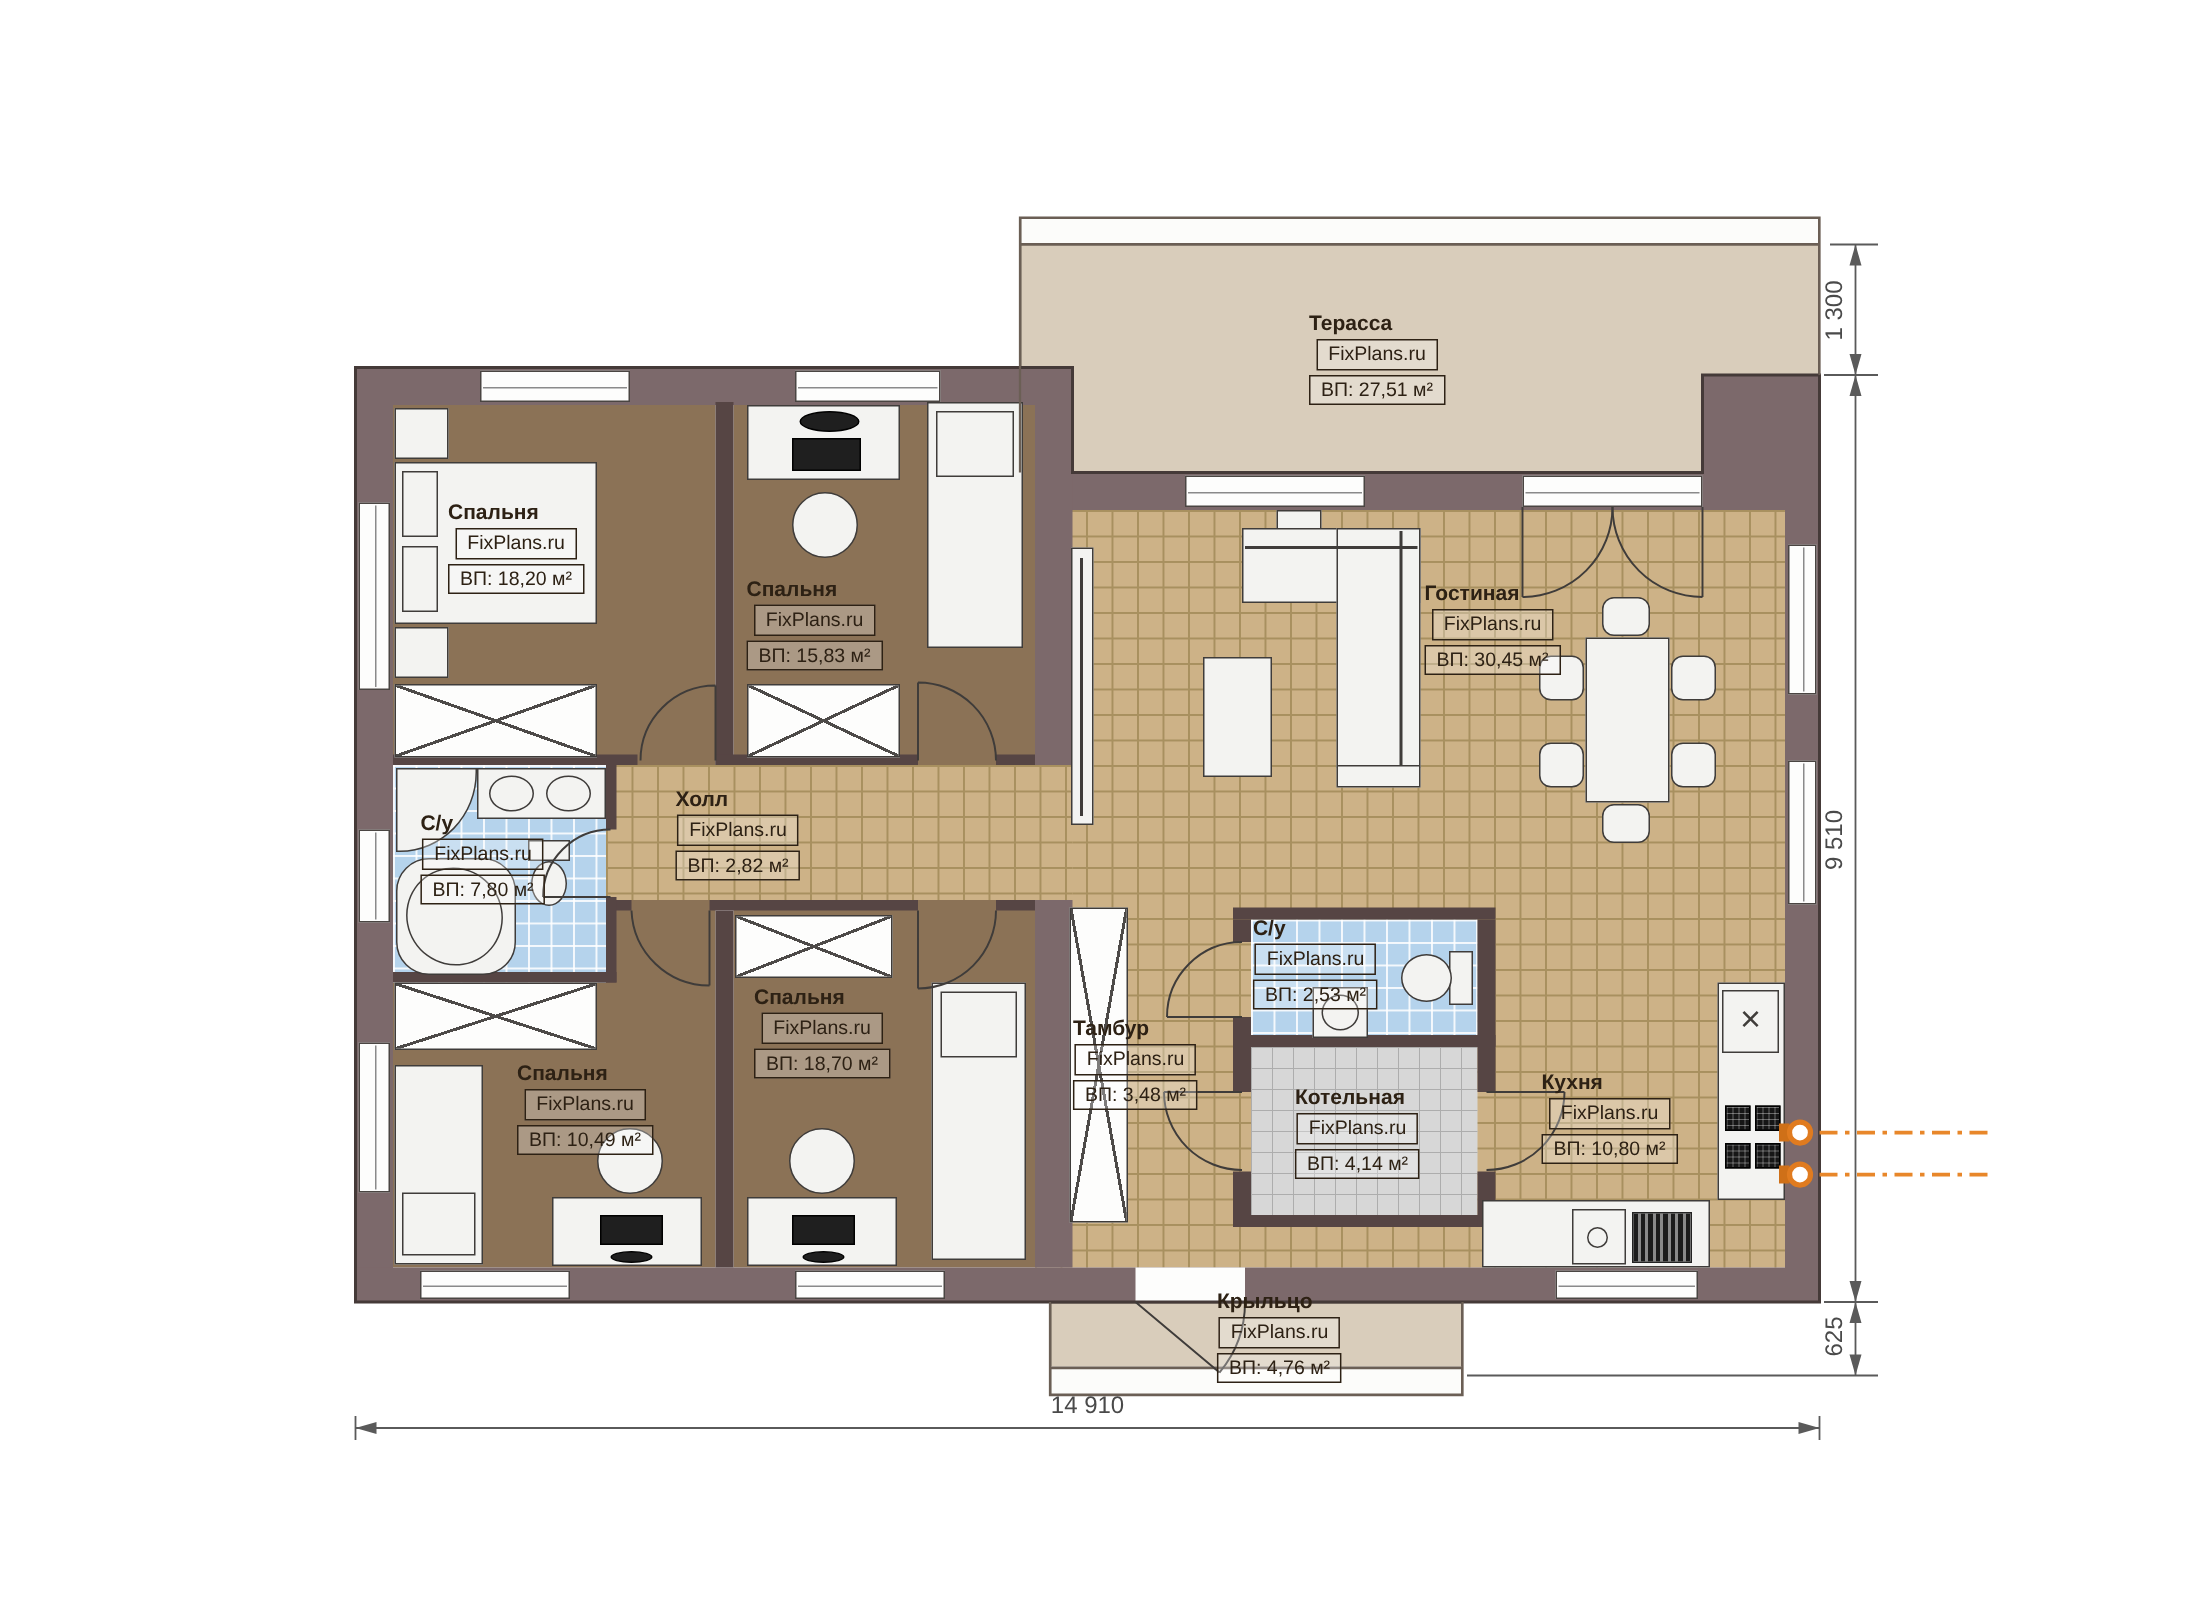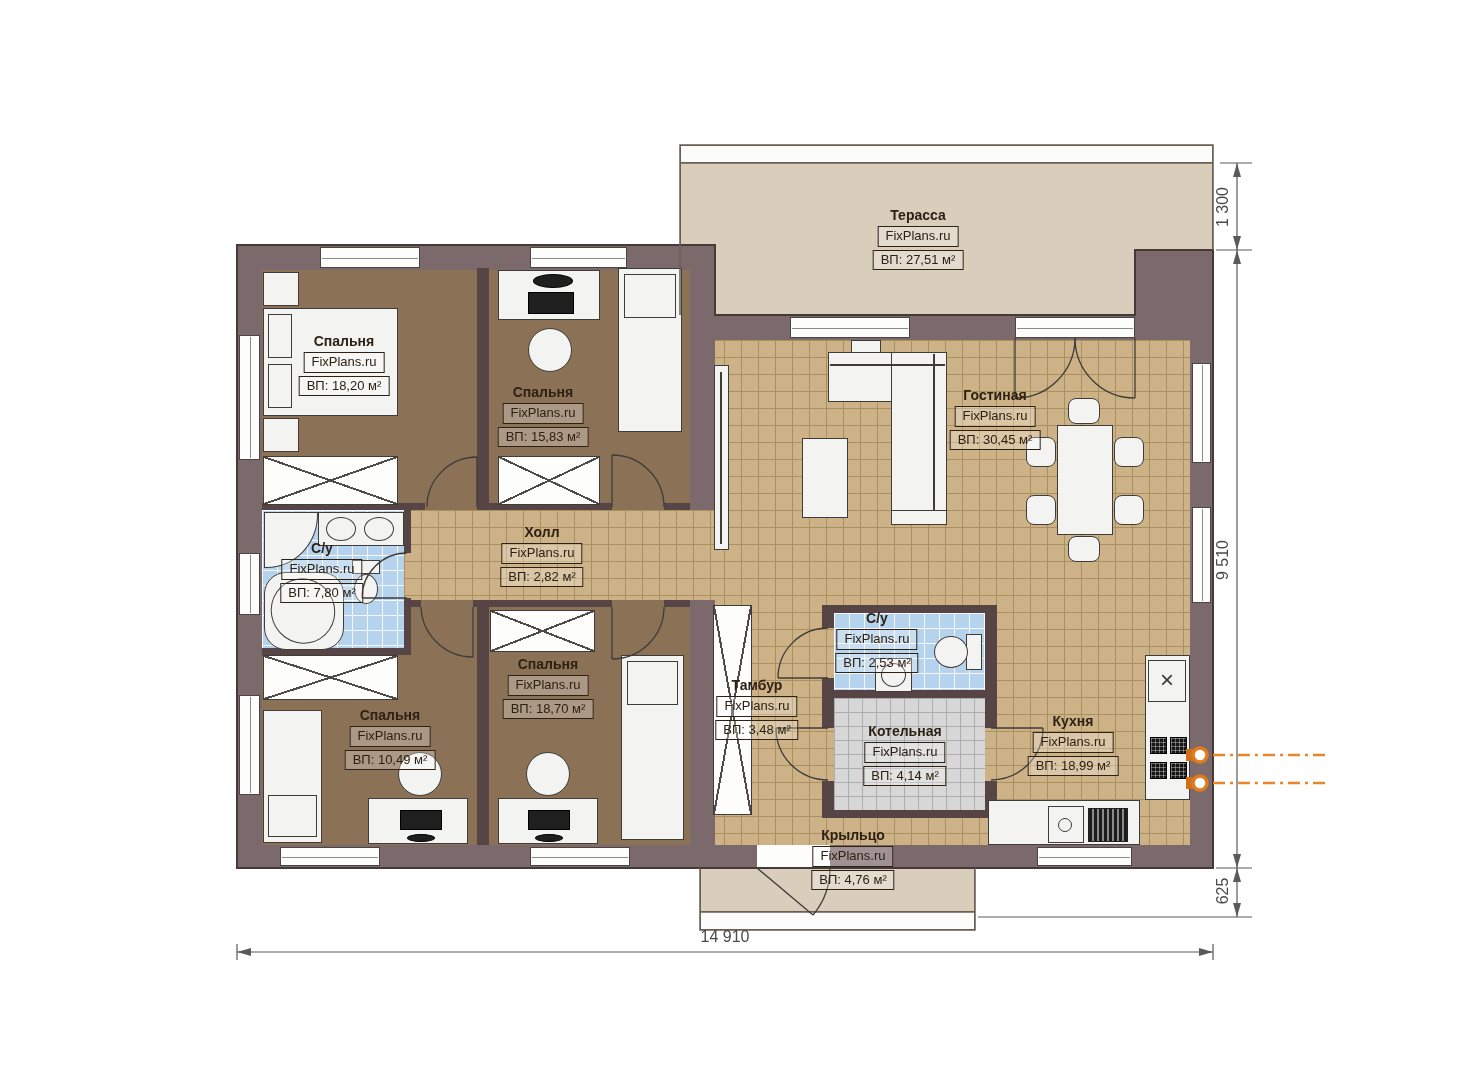--- a/index.html
+++ b/index.html
@@ -27,21 +27,21 @@
   .win{background:#fdfdfc;border:1px solid #4a4542;box-sizing:border-box;}
   .win.h::after{content:"";position:absolute;left:1px;right:1px;top:50%;border-top:1px solid #8a8a8a;}
   .win.v::after{content:"";position:absolute;top:1px;bottom:1px;left:50%;border-left:1px solid #8a8a8a;}
   .xbox{background:#fdfdfc;border:1.5px solid #3f3c3a;box-sizing:border-box;background-image:
     linear-gradient(to top right,transparent calc(50% - 1px),#4d4a48 calc(50% - 1px),#4d4a48 calc(50% + 1px),transparent calc(50% + 1px)),
     linear-gradient(to bottom right,transparent calc(50% - 1px),#4d4a48 calc(50% - 1px),#4d4a48 calc(50% + 1px),transparent calc(50% + 1px));}
   .burner{background:#161616;border:1px solid #000;box-sizing:border-box;background-image:
     linear-gradient(rgba(255,255,255,.35) 1px,transparent 1px),
     linear-gradient(90deg,rgba(255,255,255,.35) 1px,transparent 1px);background-size:4px 4px;}
   .washer{background:repeating-linear-gradient(90deg,#1c1c1c 0 3px,#8a8a8a 3px 5px);border:1.5px solid #222;box-sizing:border-box;}
-  .room-label{position:absolute;transform:translateX(-50%);text-align:center;z-index:60;}
+  .room-label{position:absolute;transform:translateX(-50%);text-align:left;z-index:60;}
   .room-name{font-weight:bold;font-size:14px;color:#2d2114;white-space:nowrap;line-height:1.1;}
   .label-box{display:inline-block;border:1.5px solid #2d2114;background:rgba(255,255,255,.28);
     padding:1px 7px;font-size:13px;color:#2d2114;margin-top:3px;white-space:nowrap;line-height:1.25;}
   .label-box.block{display:table;margin:3px auto 0 auto;}
   svg{position:absolute;left:0;top:0;z-index:40;pointer-events:none;}
   svg text{font-family:"Liberation Sans","DejaVu Sans",sans-serif;fill:#4a4a4a;font-size:16px;}
 </style>
 </head>
 <body>
 
@@ -244,21 +244,21 @@
   <div class="room-label" style="left:543px;top:385px">
     <div class="room-name">Спальня</div>
     <div class="label-box block">FixPlans.ru</div>
     <div class="label-box block">ВП: 15,83 м²</div>
   </div>
   <div class="room-label" style="left:995px;top:388px">
     <div class="room-name">Гостиная</div>
     <div class="label-box block">FixPlans.ru</div>
     <div class="label-box block">ВП: 30,45 м²</div>
   </div>
-  <div class="room-label" style="left:542px;top:525px">
+  <div class="room-label" style="left:492px;top:525px">
     <div class="room-name">Холл</div>
     <div class="label-box block">FixPlans.ru</div>
     <div class="label-box block">ВП: 2,82 м²</div>
   </div>
   <div class="room-label" style="left:322px;top:541px">
     <div class="room-name">С/у</div>
     <div class="label-box block">FixPlans.ru</div>
     <div class="label-box block">ВП: 7,80 м²</div>
   </div>
   <div class="room-label" style="left:390px;top:708px">
@@ -282,21 +282,21 @@
     <div class="label-box block">ВП: 2,53 м²</div>
   </div>
   <div class="room-label" style="left:905px;top:724px">
     <div class="room-name">Котельная</div>
     <div class="label-box block">FixPlans.ru</div>
     <div class="label-box block">ВП: 4,14 м²</div>
   </div>
   <div class="room-label" style="left:1073px;top:714px">
     <div class="room-name">Кухня</div>
     <div class="label-box block">FixPlans.ru</div>
-    <div class="label-box block">ВП: 18,99 м²</div>
-  </div>
-  <div class="room-label" style="left:853px;top:828px">
+    <div class="label-box block">ВП: 10,80 м²</div>
+  </div>
+  <div class="room-label" style="left:853px;top:860px">
     <div class="room-name">Крыльцо</div>
     <div class="label-box block">FixPlans.ru</div>
     <div class="label-box block">ВП: 4,76 м²</div>
   </div>
 
 </div>
 
 </body></html>

